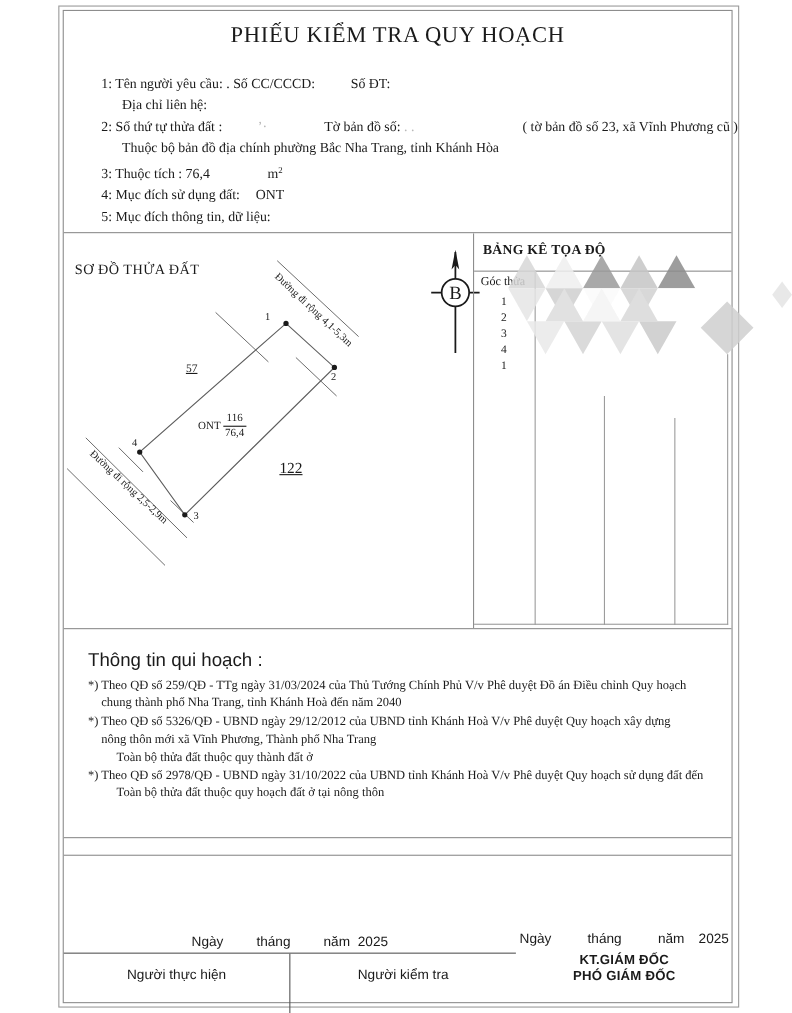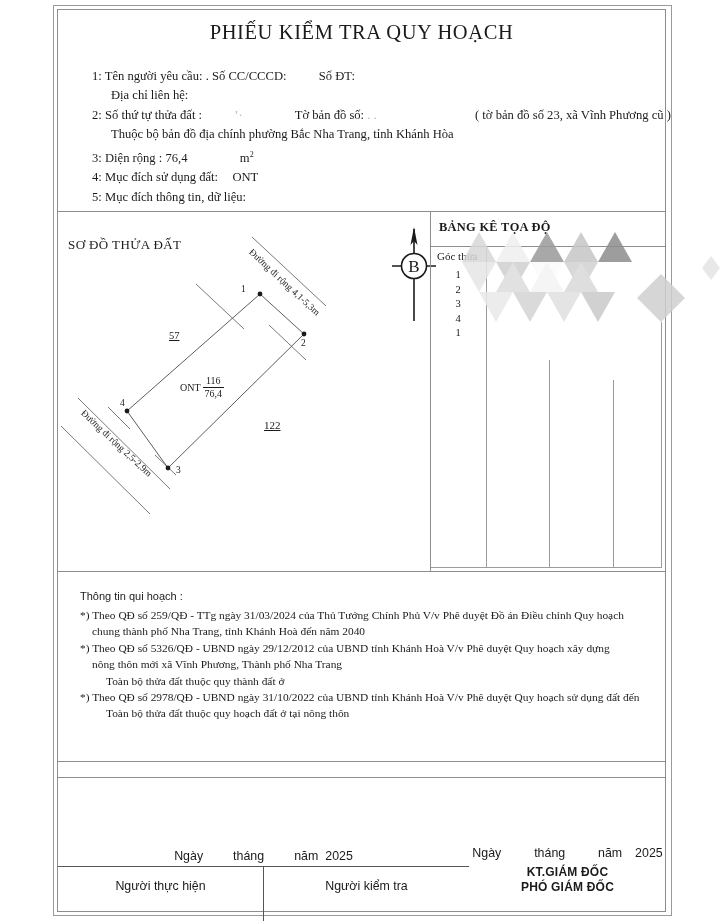--- a/index.html
+++ b/index.html
@@ -67,21 +67,21 @@
   }
   .coord-vline{position:absolute;top:34px;width:1px;background:#9c9c9c;}
   #coord-rows{position:absolute;left:6px;top:56px;width:42px;text-align:center;}
   .coord-row{font-size:10.5px;line-height:14.6px;}
   #coord-bottom-rule{position:absolute;left:0;bottom:4px;width:231px;height:1px;background:#9c9c9c;}
   
   #plan-band{
     position:absolute;left:58px;top:572px;width:607px;height:190px;
     border-bottom:1px solid #8d8d8d;box-sizing:border-box;padding:18px 0 0 22px;
   }
-  #plan-title{font-size:11px;font-family:"Liberation Sans", sans-serif;margin-bottom:5px;}
+  #plan-title{font-size:17px;font-family:"Liberation Sans", sans-serif;margin-bottom:5px;}
   .plan-item{font-size:11.4px;line-height:16.4px;}
   .plan-cont{padding-left:12px;}
   .plan-sub{padding-left:26px;}
   
   #spacer-band{
     position:absolute;left:58px;top:762px;width:607px;height:16px;
     border-bottom:1px solid #8d8d8d;box-sizing:border-box;
   }
   
   #sign-band{
@@ -153,21 +153,21 @@
     <span class="faint">. .</span>
     <span class="gap-l"></span>
     <span>( tờ bản đồ số 23, xã Vĩnh Phương cũ )</span>
   </div>
 
   <div class="meta-line meta-indent">
     <span>Thuộc bộ bản đồ địa chính phường Bắc Nha Trang,  tỉnh Khánh Hòa</span>
   </div>
 
   <div class="meta-line">
-    <span>3: Diện rộng :</span>
+    <span>3: Thuộc tích :</span>
     <span>76,4</span>
     <span class="gap-m"></span>
     <span>m</span><span class="sup">2</span>
   </div>
 
   <div class="meta-line">
     <span>4: Mục đích sử dụng đất:</span>
     <span class="gap-s" style="width:8px"></span>
     <span>ONT</span>
   </div>
@@ -199,21 +199,21 @@
     <circle cx="110" cy="256" r="2.4" fill="#1a1a1a"></circle>
     <circle cx="69" cy="199" r="2.4" fill="#1a1a1a"></circle>
   </svg>
 
   <div style="position:absolute;left:183px;top:72px;font-size:9.5px;">1</div>
   <div style="position:absolute;left:243px;top:126px;font-size:9.5px;">2</div>
   <div style="position:absolute;left:118px;top:253px;font-size:9.5px;">3</div>
   <div style="position:absolute;left:62px;top:186px;font-size:9.5px;">4</div>
 
   <div style="position:absolute;left:111px;top:118px;font-size:10.5px;text-decoration:underline;">57</div>
-  <div style="position:absolute;left:206px;top:207px;font-size:11px;text-decoration:underline;">122</div>
+  <div style="position:absolute;left:196px;top:207px;font-size:14px;text-decoration:underline;">122</div>
 
   <div style="position:absolute;left:122px;top:163px;font-size:10px;display:flex;align-items:center;">
     <span style="margin-right:2px;">ONT</span>
     <span style="display:inline-block;text-align:center;line-height:12px;">
       <span style="display:block;border-bottom:1px solid #1a1a1a;padding:0 2px;">116</span>
       <span style="display:block;padding:0 2px;">76,4</span>
     </span>
   </div>
 
   <div style="position:absolute;left:196px;top:35px;font-size:9.5px;transform:rotate(43deg);transform-origin:left top;white-space:nowrap;">Đường đi rộng 4,1-5,3m</div>

